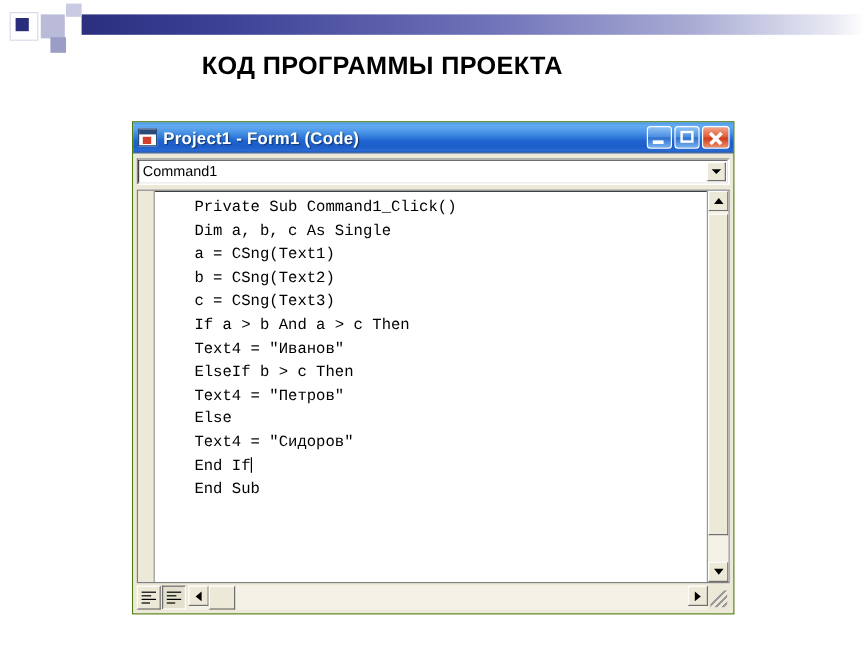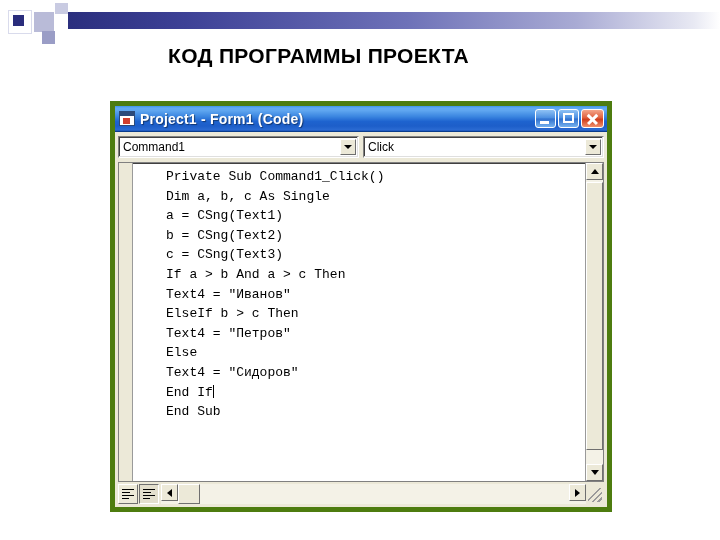--- a/index.html
+++ b/index.html
@@ -77,21 +77,21 @@
   }
 
   
   #code-window {
     position: absolute;
     left: 110px;
     top: 101px;
     width: 502px;
     height: 411px;
     background: #ece9d8;
-    border: 5px solid #4d7c0f;
+    border: 1px solid #4d7c0f;
     box-sizing: border-box;
     font-family: "Liberation Sans", sans-serif;
   }
 
   
   #titlebar {
     position: relative;
     height: 26px;
     background: linear-gradient(to bottom,
         #3f93e8 0%, #62aaf2 8%, #5fa6f0 18%,
@@ -465,26 +465,20 @@
           <span class="x2"></span>
       </div>
     </div>
   </div>
 
   <div id="win-body">
 
     <div id="combo-row">
       <div class="combo">
         <span class="combo-text">Command1</span>
-        <span class="combo-btn">
-            <span class="arw"></span>
-          </span>
-      </div>
-      <div class="combo">
-        <span class="combo-text">Click</span>
         <span class="combo-btn">
             <span class="arw"></span>
           </span>
       </div>
     </div>
 
     <div id="code-pane">
       <div id="margin-indicator"></div>
       <div id="code-text"><div class="code-line">Private Sub Command1_Click()</div><div class="code-line">Dim a, b, c As Single</div><div class="code-line">a = CSng(Text1)</div><div class="code-line">b = CSng(Text2)</div><div class="code-line">c = CSng(Text3)</div><div class="code-line">If a &gt; b And a &gt; c Then</div><div class="code-line">Text4 = "Иванов"</div><div class="code-line">ElseIf b &gt; c Then</div><div class="code-line">Text4 = "Петров"</div><div class="code-line">Else</div><div class="code-line">Text4 = "Сидоров"</div><div class="code-line">End If<span class="caret"></span></div><div class="code-line">End Sub</div></div>
       <div id="vscroll">

